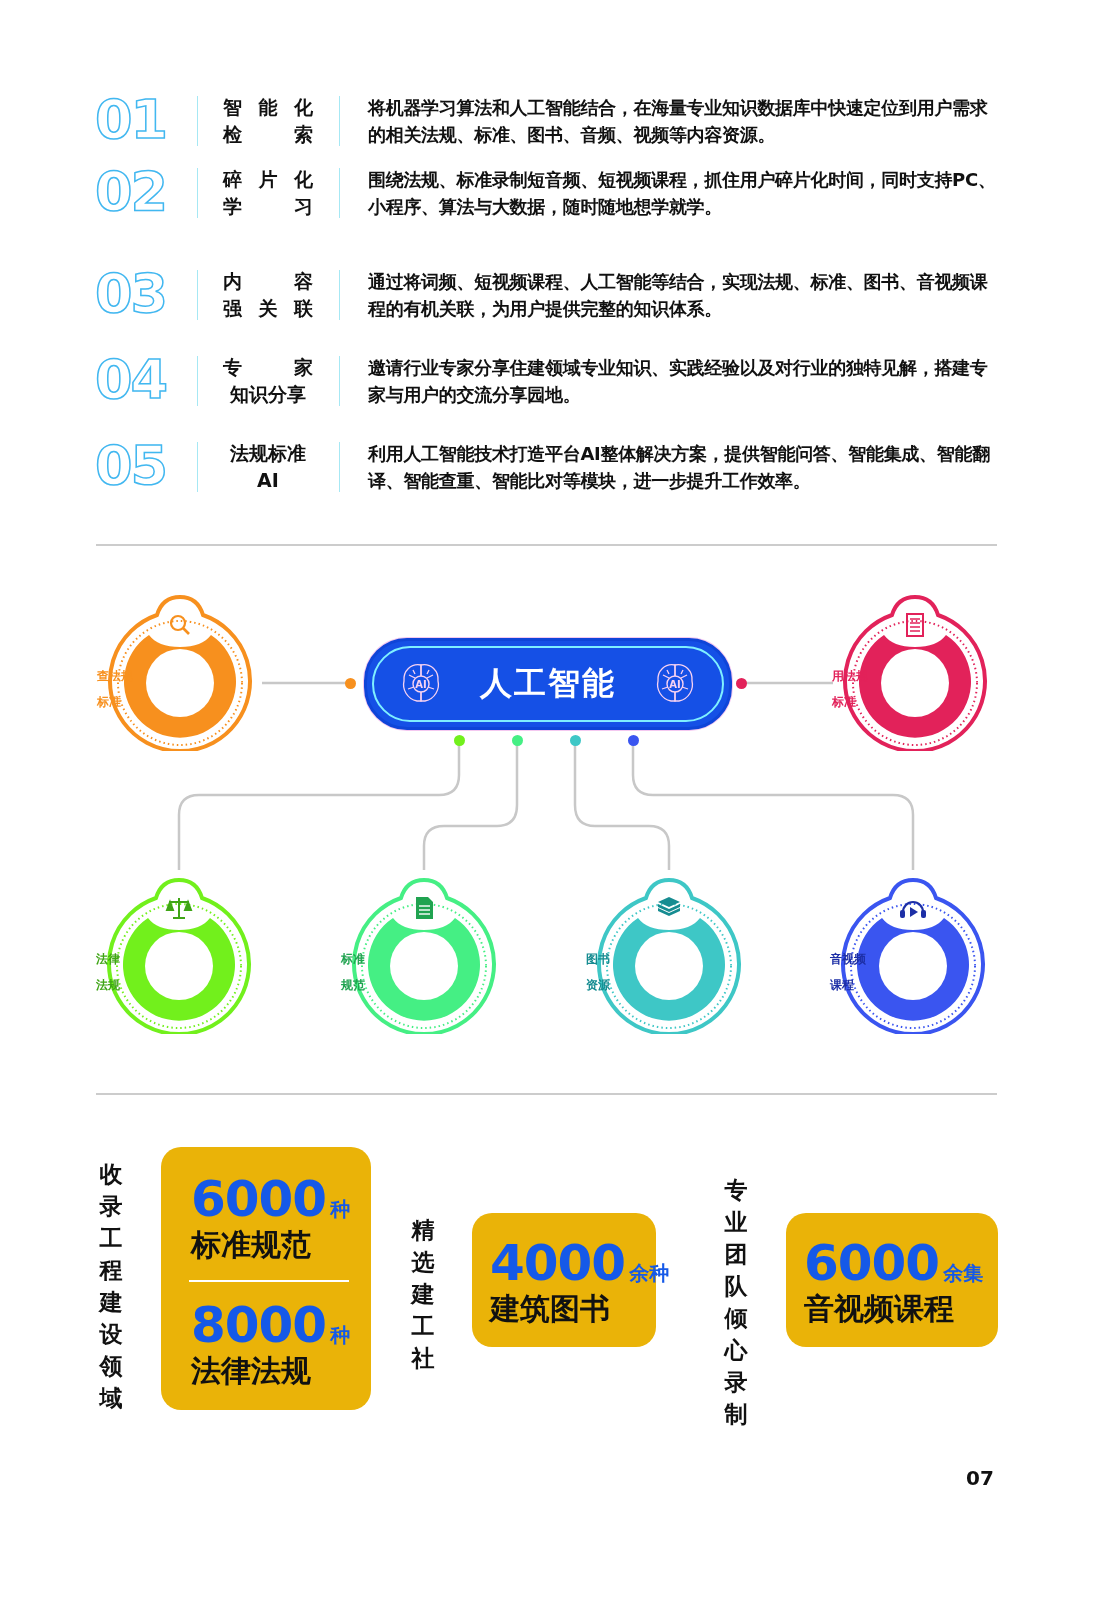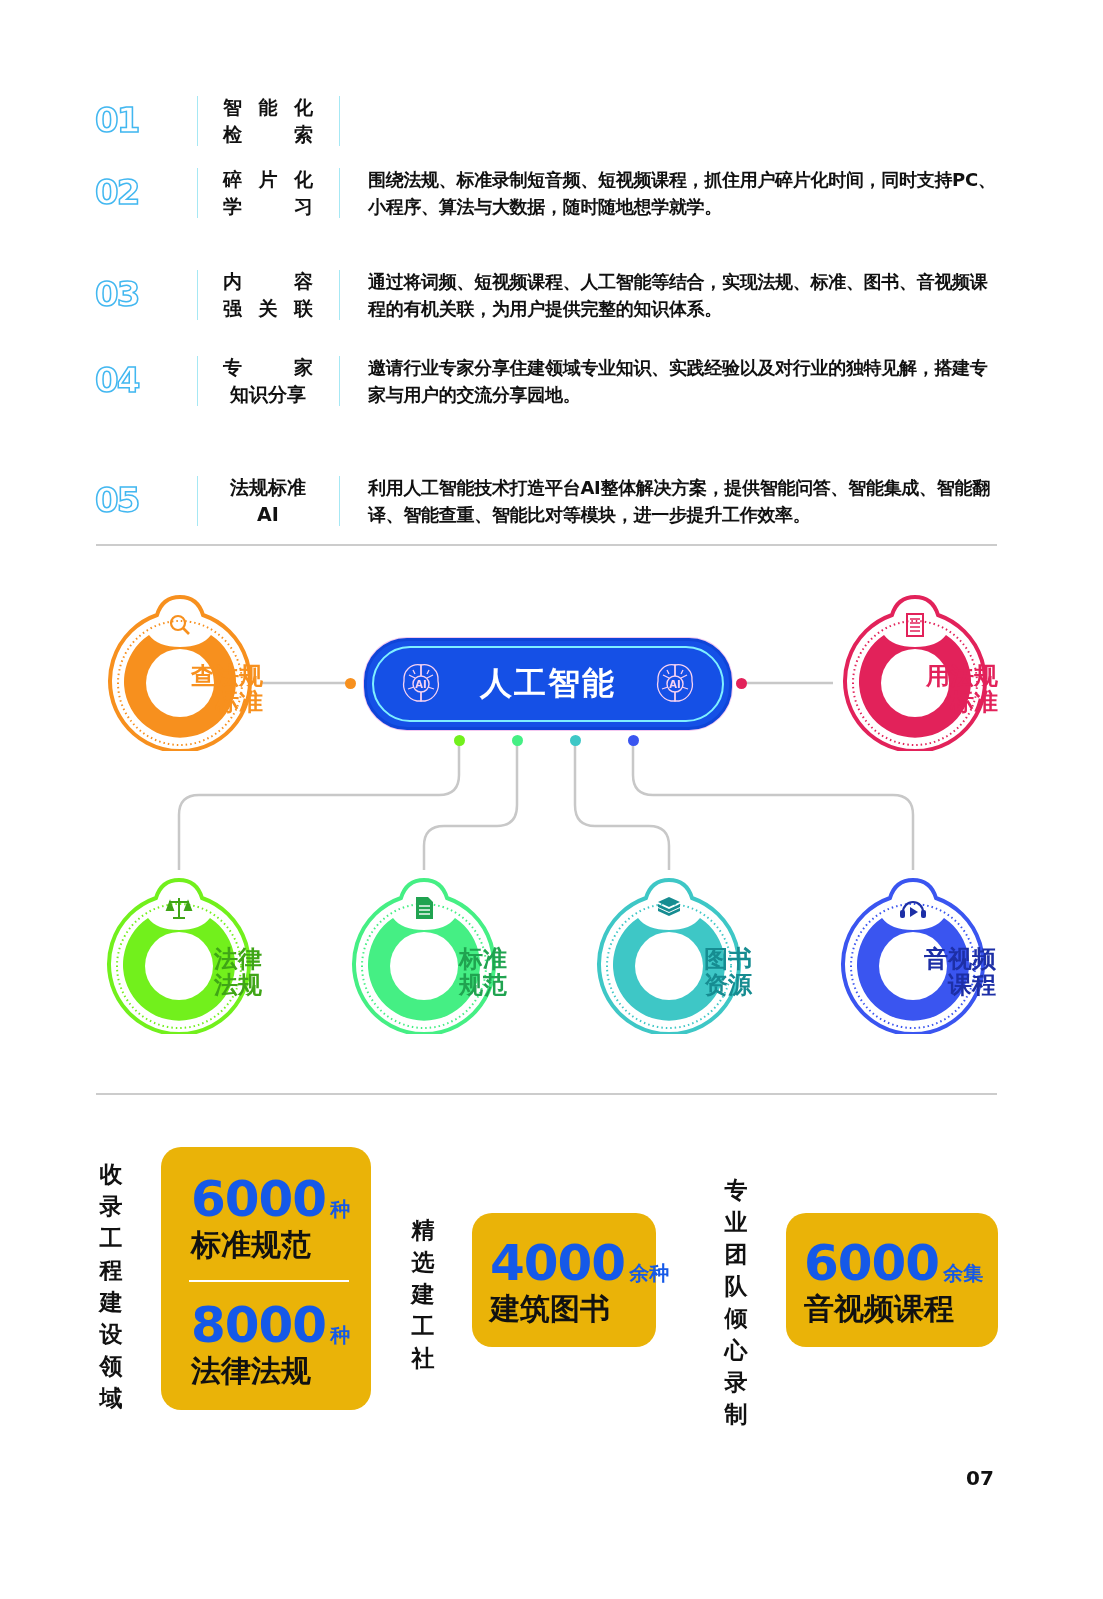--- a/index.html
+++ b/index.html
@@ -3,36 +3,36 @@
 <meta charset="utf-8">
 <style>
   html, body { margin:0; padding:0; background:#ffffff; }
   body { width:1103px; height:1599px; position:relative; overflow:hidden;
          font-family:"DejaVu Sans", "Liberation Sans", sans-serif; color:#111; }
   .abs { position:absolute; }
 
   
   .feat { position:absolute; left:95px; width:905px; height:60px; }
   .feat .num { position:absolute; left:0; top:0; font-family:"DejaVu Sans", sans-serif; font-weight:bold;
-               font-size:34px; line-height:60px; color:#fff; letter-spacing:-2px;
+               font-size:54px; line-height:60px; color:#fff; letter-spacing:-2px;
                -webkit-text-stroke:1.5px #41b8f0; text-shadow:0 0 1px #e6a8f0; }
   .feat .vbar { position:absolute; top:6px; width:1px; height:50px; background:#a6e8f4; }
   .feat .vbar.a { left:102px; }
   .feat .vbar.b { left:244px; }
   .feat .label { position:absolute; left:128px; top:4px; width:90px; font-weight:bold; font-size:19px; line-height:27px; }
   .feat .label .ln { display:flex; justify-content:space-between; }
   .feat .label .ln.center { justify-content:center;align-items:center; }
   .feat .desc { position:absolute; left:273px; top:4px; width:635px; font-weight:bold; font-size:18px; line-height:27px; letter-spacing:-0.3px; }
 
   .hr { position:absolute; left:96px; width:901px; height:2px; background:#cccccc; }
 
   
   .badge { position:absolute; width:166px; height:166px; }
   .badge svg { position:absolute; left:0; top:0; }
-  .badge .txt { position:absolute; left:0; top:66px; width:166px; text-align:right; font-weight:bold; font-size:24px; line-height:26px; }
+  .badge .txt { position:absolute; left:0; top:66px; width:166px; text-align:left; font-weight:bold; font-size:12px; line-height:26px; }
 
   
   .ai-pill { position:absolute; left:364px; top:638px; width:362px; height:86px; border-radius:43px;
              background:#1550e6; border:3px solid #0f45d8; box-shadow:0 0 0 1px #f4c8f0; }
   .ai-pill .inner { position:absolute; left:5px; top:5px; right:5px; bottom:5px; border-radius:38px; border:2px solid #7ff0ff; }
   .ai-pill .title { position:absolute; left:0; right:0; top:22px; text-align:center; color:#fff; font-weight:bold; font-size:32px; line-height:40px; letter-spacing:2px; }
   .brain { position:absolute; top:20px; width:44px; height:44px; }
 
   .dot { position:absolute; width:11px; height:11px; border-radius:50%; }
 
@@ -56,20 +56,21 @@
           <span>智</span>
           <span>能</span>
           <span>化</span>
         </div>
         <div class="ln">
           <span>检</span>
           <span>索</span>
         </div>
       </div>
       <div class="vbar b"></div>
+      <div class="desc">将机器学习算法和人工智能结合，在海量专业知识数据库中快速定位到用户需求的相关法规、标准、图书、音频、视频等内容资源。</div>
     </div>
     <div class="feat" style="top: 162px;">
       <div class="num">02</div>
       <div class="vbar a"></div>
       <div class="label">
         <div class="ln">
           <span>碎</span>
           <span>片</span>
           <span>化</span>
         </div>
@@ -106,21 +107,21 @@
           <span>专</span>
           <span>家</span>
         </div>
         <div class="ln center">
           <span>知识分享</span>
         </div>
       </div>
       <div class="vbar b"></div>
       <div class="desc">邀请行业专家分享住建领域专业知识、实践经验以及对行业的独特见解，搭建专家与用户的交流分享园地。</div>
     </div>
-    <div class="feat" style="top: 436px; margin-top: 34px;">
+    <div class="feat" style="top: 436px;">
       <div class="num">05</div>
       <div class="vbar a"></div>
       <div class="label">
         <div class="ln center">
           <span>法规标准</span>
         </div>
         <div class="ln center">
           <span>AI</span>
         </div>
       </div>

